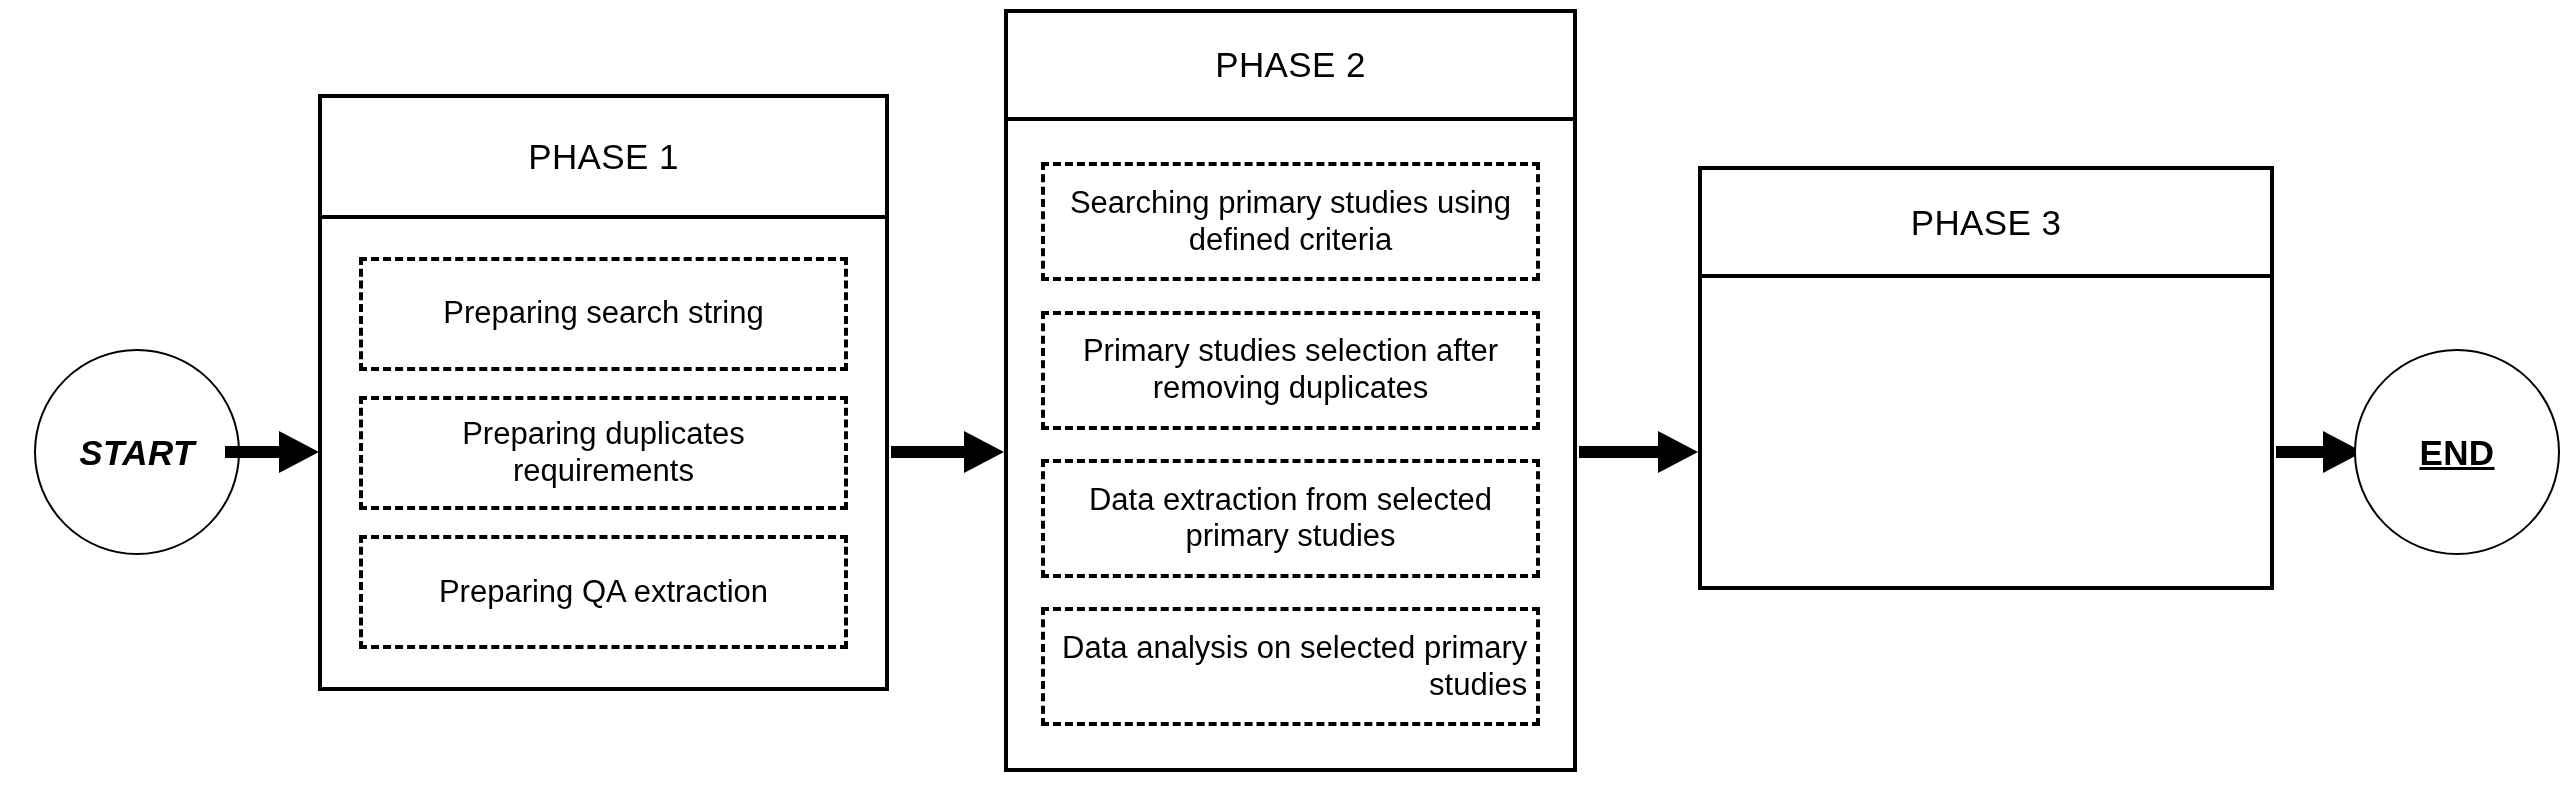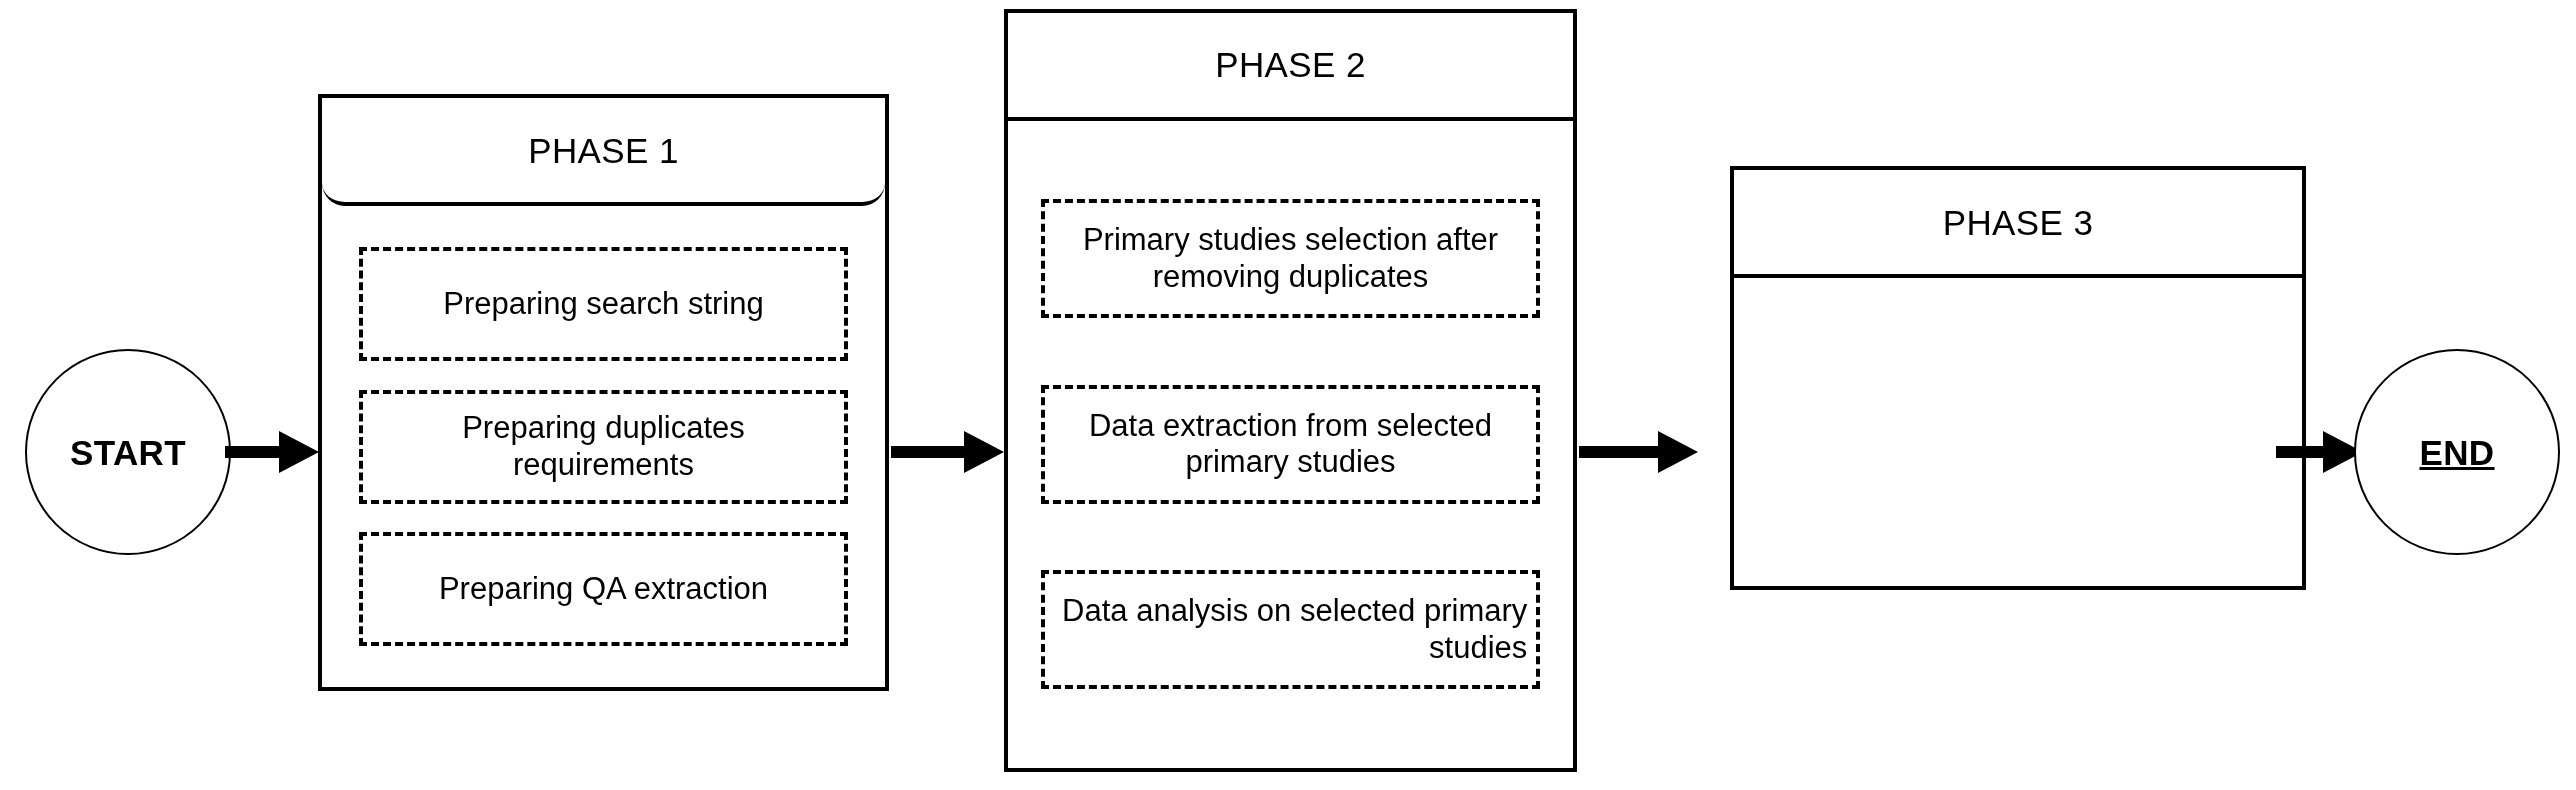--- a/index.html
+++ b/index.html
@@ -104,62 +104,63 @@
     border-top: 21px solid transparent;
     border-bottom: 21px solid transparent;
     border-left: 40px solid #000000;
   }
 </style>
 </head>
 <body>
 
 <div id="canvas">
 
-  <div class="terminator" style="left:25px; top:349px; width:206px; height:206px;">
+  <div class="terminator" style="left:34px; top:349px; width:206px; height:206px;font-style:italic;">
     <span class="term-label">START</span>
   </div>
 
   <div class="arrow" style="left:225px; top:452px; width:94px;">
     <div class="shaft" style="width:58px;"></div>
     <div class="head" style="left:54px;"></div>
   </div>
 
   <div class="phase" style="left:318px; top:94px; width:571px; height:597px;">
-    <div class="phase-header" style="height:108px;border-radius:23px;">
+    <div class="phase-header" style="height:121px;">
       <span class="phase-title">PHASE 1</span>
     </div>
     <div class="phase-body">
       <div class="step" style="width:489px; height:114px;">Preparing search string</div>
       <div class="step" style="width:489px; height:114px;">Preparing duplicates requirements</div>
       <div class="step" style="width:489px; height:114px;">Preparing QA extraction</div>
     </div>
   </div>
 
   <div class="arrow" style="left:891px; top:452px; width:114px;">
     <div class="shaft" style="width:77px;"></div>
     <div class="head" style="left:73px;"></div>
   </div>
 
   <div class="phase" style="left:1004px; top:8.7px; width:573px; height:763px;">
     <div class="phase-header" style="height:108px;">
       <span class="phase-title">PHASE 2</span>
     </div>
     <div class="phase-body">
+      <div class="step" style="width:499px; height:119px;">Searching primary studies using defined criteria</div>
       <div class="step" style="width:499px; height:119px;">Primary studies selection after removing duplicates</div>
       <div class="step" style="width:499px; height:119px;">Data extraction from selected primary studies</div>
       <div class="step" style="width:499px; height:119px;text-align:right;">Data analysis on selected primary studies</div>
     </div>
   </div>
 
   <div class="arrow" style="left:1579px; top:452px; width:121px;">
     <div class="shaft" style="width:82px;"></div>
     <div class="head" style="left:79px;"></div>
   </div>
 
-  <div class="phase" style="left:1698px; top:166px; width:576px; height:424px;margin-left:32px;">
+  <div class="phase" style="left:1698px; top:166px; width:576px; height:424px;">
     <div class="phase-header" style="height:108px;">
       <span class="phase-title">PHASE 3</span>
     </div>
     <div class="phase-body">
     </div>
   </div>
 
   <div class="arrow" style="left:2276px; top:452px; width:87px;">
     <div class="shaft" style="width:51px;"></div>
     <div class="head" style="left:47px;"></div>

